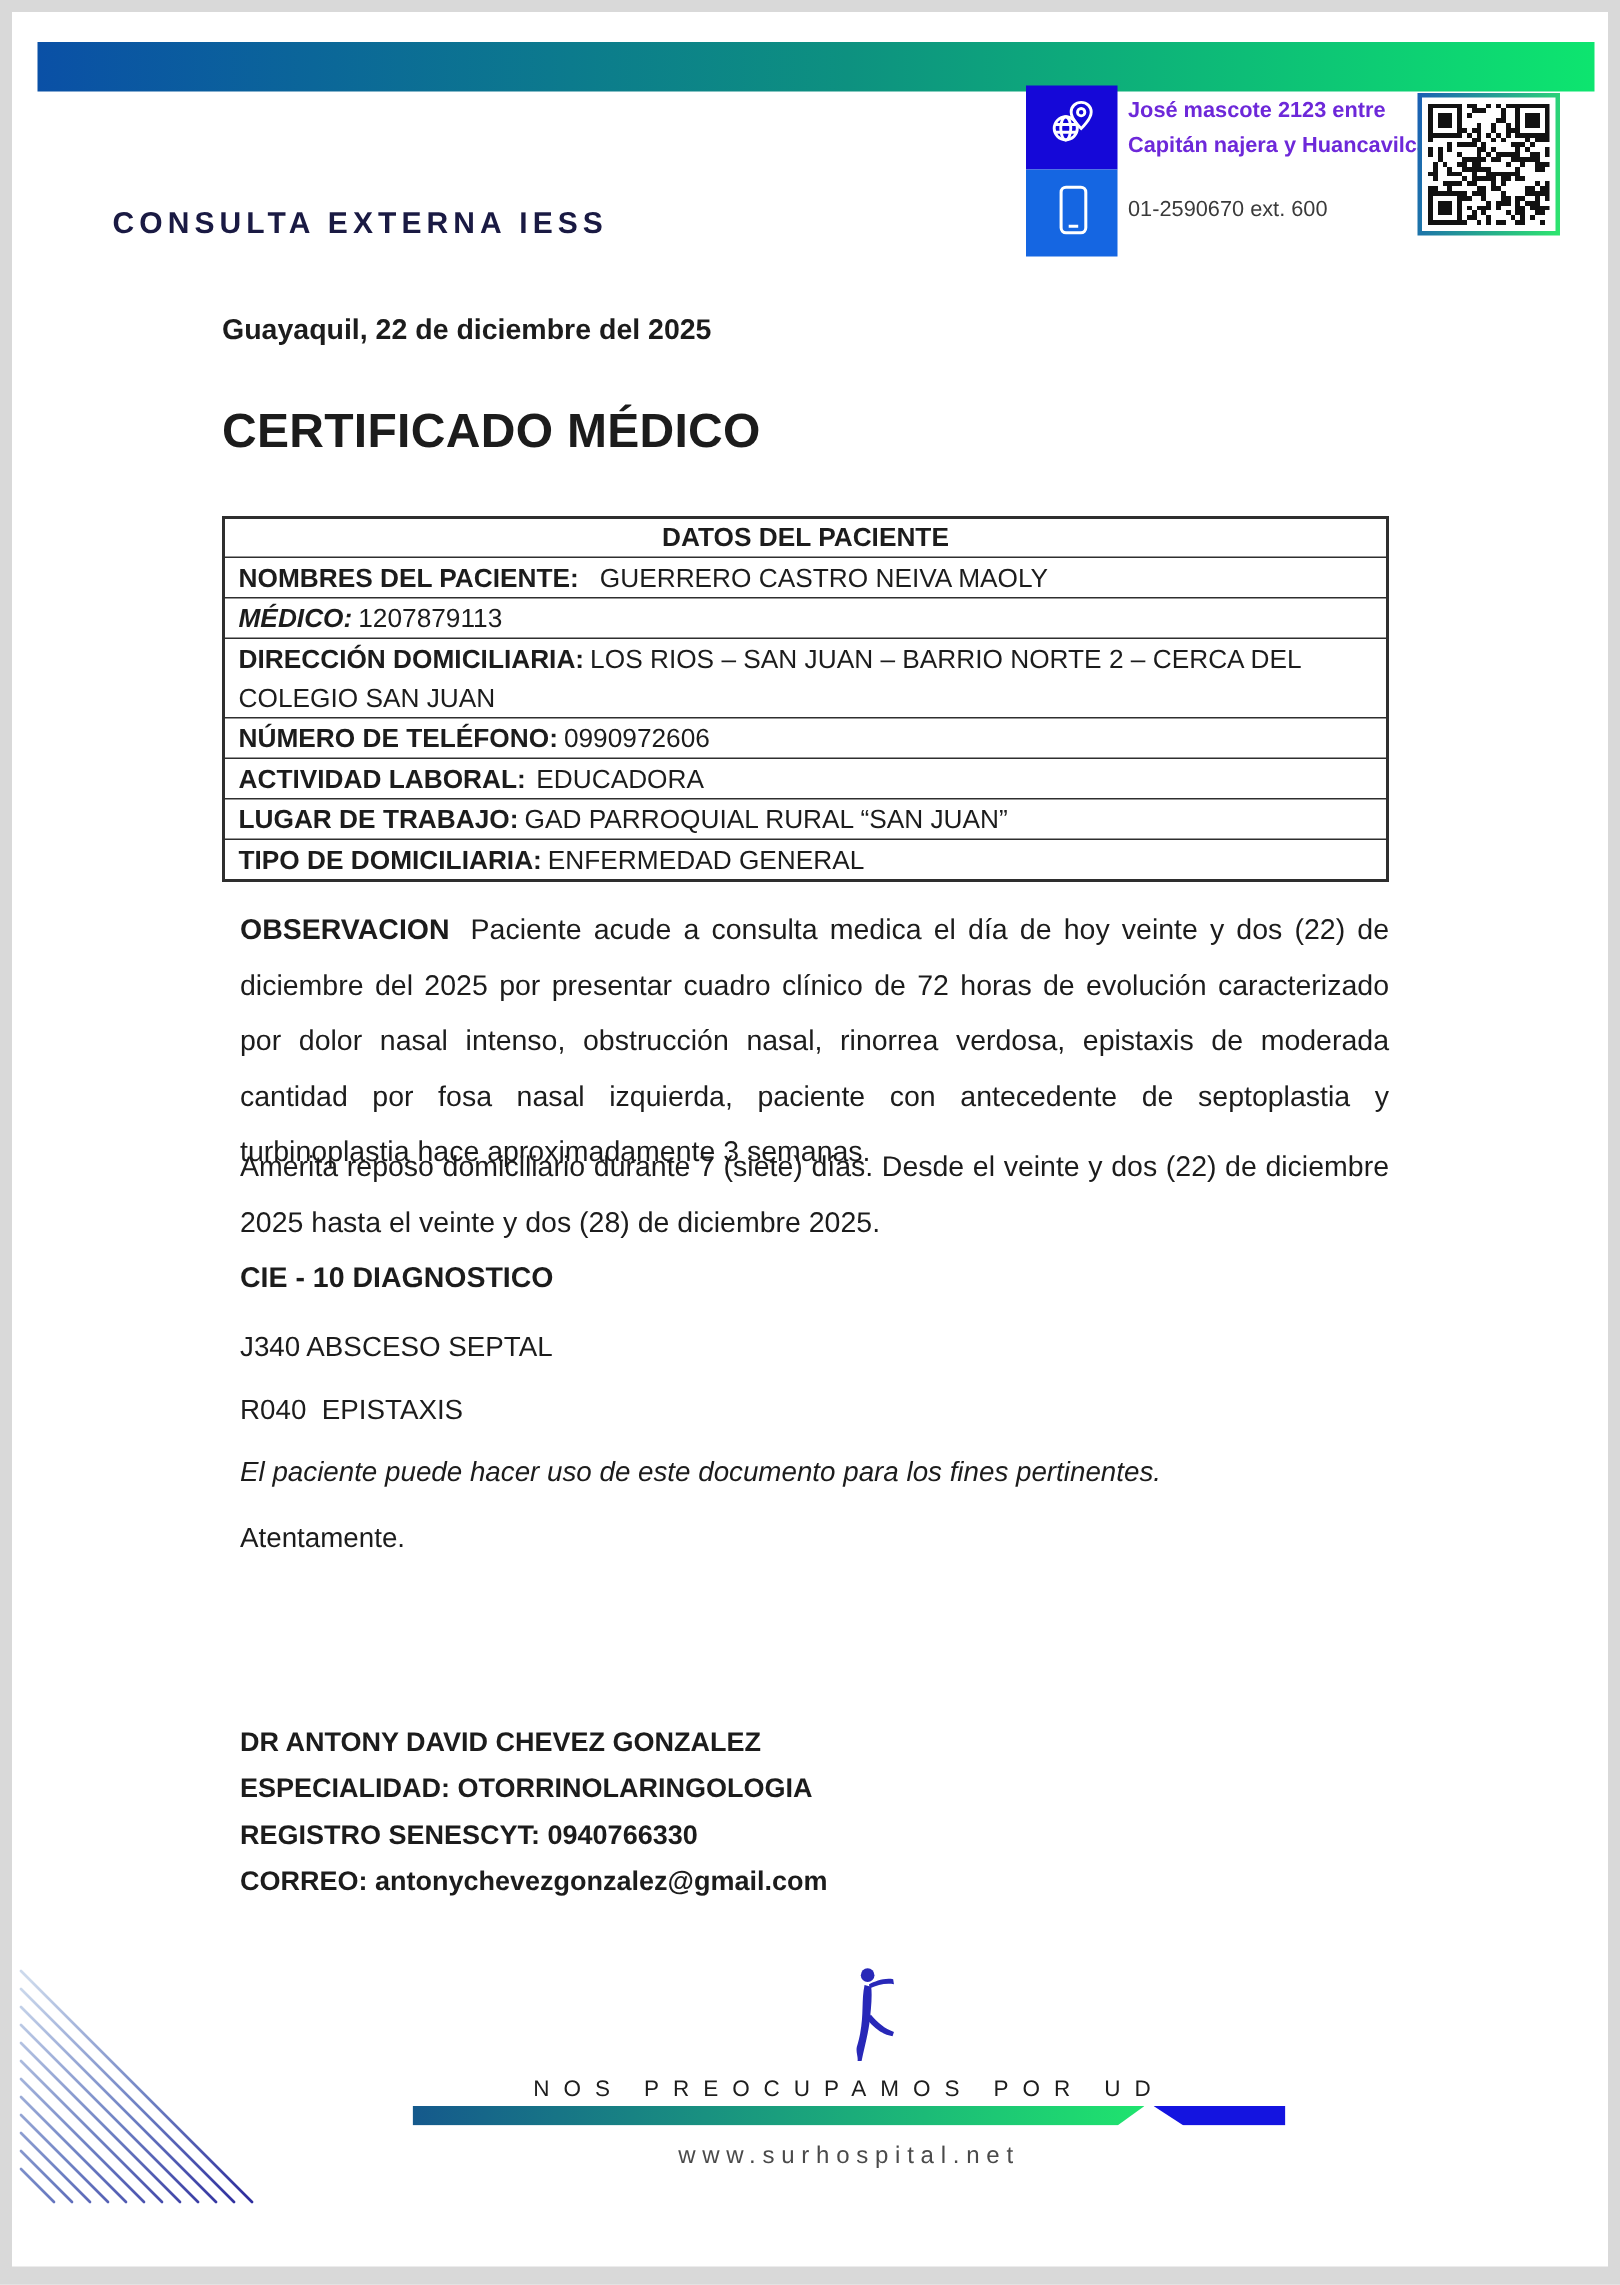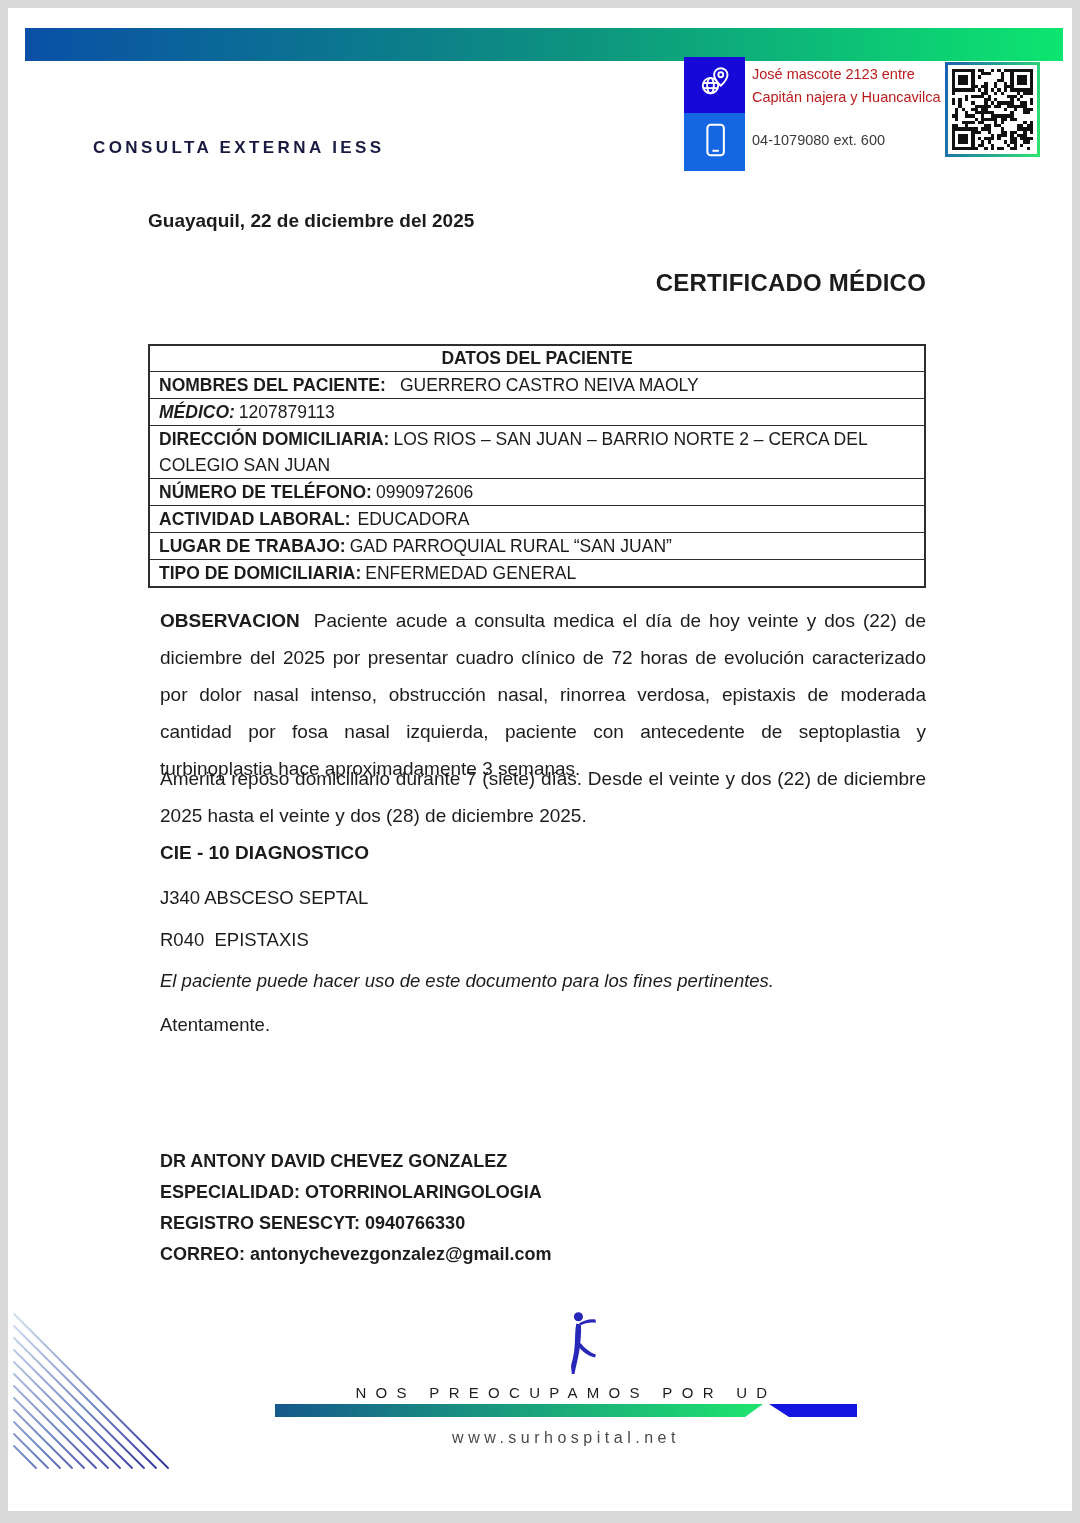--- a/index.html
+++ b/index.html
@@ -4,36 +4,36 @@
 <style>
   * { margin:0; padding:0; box-sizing:border-box; }
   html,body { width:1080px; height:1523px; background:#d9d9d9; font-family:"Liberation Sans", sans-serif; }
   .page { position:absolute; left:8px; top:8px; width:1064px; height:1503px; background:#ffffff; overflow:hidden; color:var(--text,#1c1c1c); }
 
   
   .top-bar { position:absolute; left:17px; top:20px; width:1038px; height:33px;
     background:linear-gradient(90deg, var(--bar-start,#0a50a6) 0%, var(--bar-mid,#0d9180) 52%, var(--bar-end,#0de56f) 100%); }
   .logo-title { position:absolute; left:60px; top:72px; font-size:47px; font-weight:800; font-style:italic;
     letter-spacing:-1px; color:var(--logo-blue,#2323ee); }
-  .logo-sub { position:absolute; left:85px; top:130px; font-size:17px; font-weight:700; letter-spacing:3.4px; color:var(--logo-sub,#1a1a43); }
+  .logo-sub { position:absolute; left:67px; top:130px; font-size:20px; font-weight:700; letter-spacing:3.4px; color:var(--logo-sub,#1a1a43); }
 
   .sq { position:absolute; left:676px; width:61px; display:flex; align-items:center; justify-content:center; }
   .sq-loc { top:49px; height:56px; background:var(--loc-square,#1508d8); }
   .sq-ph  { top:105px; height:58px; background:var(--phone-square,#1566e2); }
-  .addr { position:absolute; left:744px; top:55px; font-size:14.5px; line-height:23px; color:#b91c1c; }
+  .addr { position:absolute; left:744px; top:55px; font-size:14.5px; line-height:23px; color:#6d28d9;font-weight:bold; }
   .phone-txt { position:absolute; left:744px; top:124px; font-size:14.5px; color:#3a3a3a; }
 
   .qr-wrap { position:absolute; left:937px; top:54px; width:95px; height:95px; padding:3px;
     background:linear-gradient(100deg, var(--qr-border-start,#1a5fb4), var(--qr-border-end,#2ee66e)); }
   .qr-inner { width:100%; height:100%; background:#fff; padding:4px; }
   .qr-inner svg { width:100%; height:100%; display:block; }
 
   
   .date-line { position:absolute; top:202px; left:140px; width:778px; text-align:left; font-weight:700; font-size:19px; }
-  .doc-title { position:absolute; top:261px; left:140px; width:778px; text-align:right; font-weight:700; font-size:24px; letter-spacing:0.2px; }
+  .doc-title { position:absolute; top:261px; left:140px; width:778px; text-align:left; font-weight:700; font-size:32px; letter-spacing:0.2px; }
 
   .ptable { position:absolute; top:336px; left:140px; width:778px; border:2px solid #2e2e2e; font-size:17.5px; }
   .t-row { border-top:1.6px solid #2e2e2e; padding:0 9px; line-height:26px; }
   .t-row:first-child { border-top:none; }
   .t-head { text-align:center; font-weight:700; line-height:25px; }
   .t-row b { font-weight:700; }
   .lbl-italic { font-style:italic; }
   .gap-lg { margin-right:14px; } .gap-md { margin-right:7px; } .gap-sm { margin-right:4px; }
 
   .para { position:absolute; left:152px; width:766px; font-size:19px; line-height:37px; text-align:justify; }
@@ -87,21 +87,21 @@
       <svg width="34" height="38" viewBox="0 0 26 30" fill="none" stroke="#ffffff" stroke-width="1.6">
         <rect x="7" y="3" width="13" height="24" rx="2.6"></rect>
         <line x1="11" y1="23.5" x2="16" y2="23.5"></line>
       </svg>
     </span>
   </div>
   <div class="addr">
     <div>José mascote 2123 entre</div>
     <div>Capitán najera y Huancavilca</div>
   </div>
-  <div class="phone-txt">04-1079080 ext. 600</div>
+  <div class="phone-txt">01-2590670 ext. 600</div>
 
   <div class="qr-wrap">
     <div class="qr-inner">
       <svg id="qr-svg" viewBox="0 0 25 25" shape-rendering="crispEdges">
           <rect x="0" y="0" width="1" height="1" fill="#111"></rect>
           <rect x="1" y="0" width="1" height="1" fill="#111"></rect>
           <rect x="2" y="0" width="1" height="1" fill="#111"></rect>
           <rect x="3" y="0" width="1" height="1" fill="#111"></rect>
           <rect x="4" y="0" width="1" height="1" fill="#111"></rect>
           <rect x="5" y="0" width="1" height="1" fill="#111"></rect>

